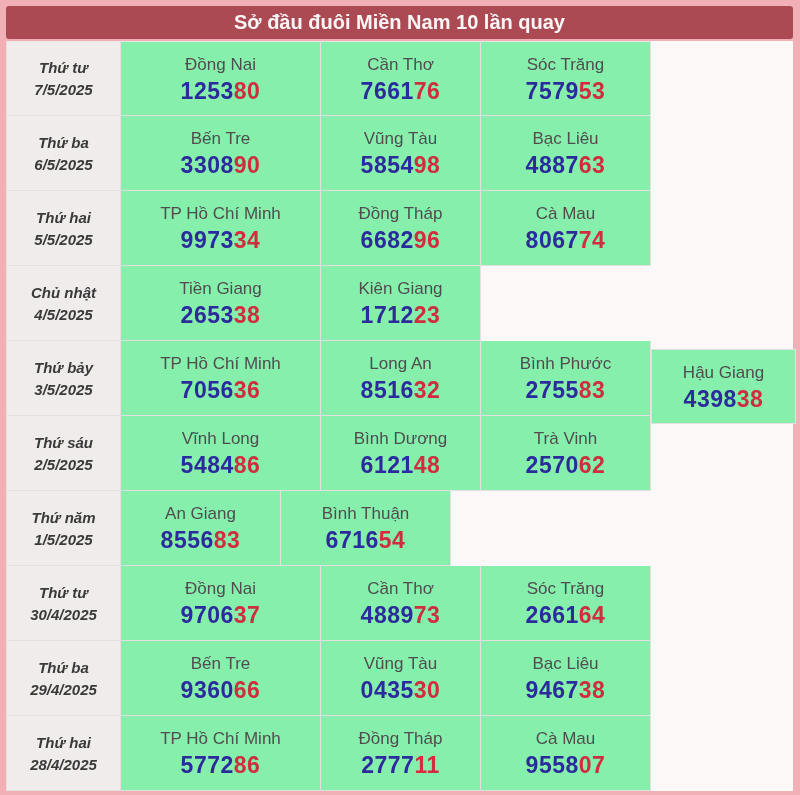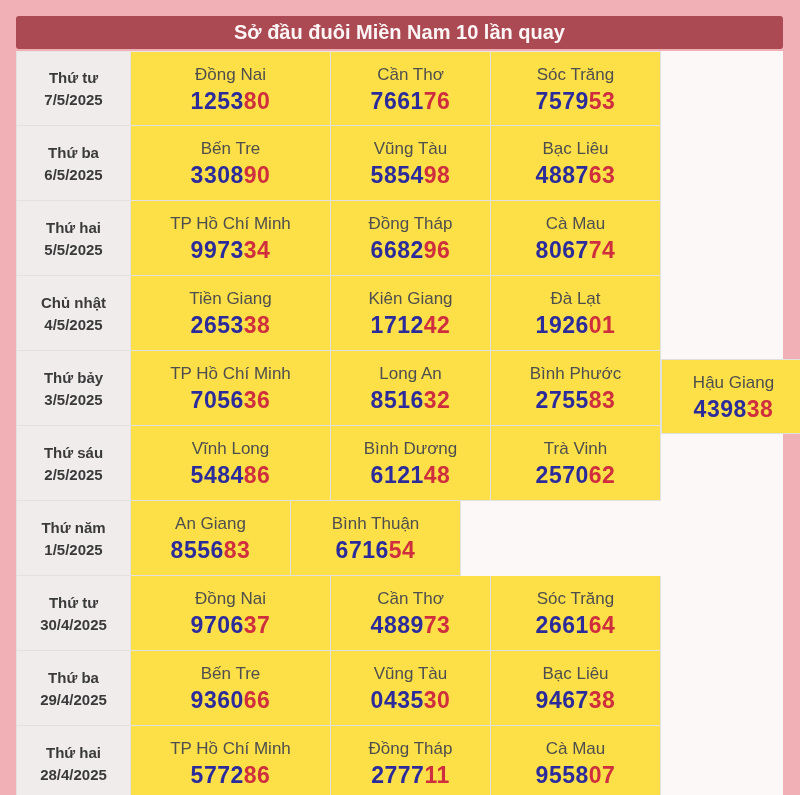--- a/index.html
+++ b/index.html
@@ -4,21 +4,21 @@
 <style>
   * { box-sizing: border-box; margin: 0; padding: 0; }
   html, body { width: 800px; height: 795px; }
   body {
     font-family: "Liberation Sans", "DejaVu Sans", sans-serif;
     background: #f1b0b6;
     overflow: hidden;
   }
   .page {
     width: 799px; height: 795px;
-    padding: 16px;
+    padding: 6px;
     display: flex;
     flex-direction: column;
   }
   .title-bar {
     height: 33px;
     background: #ab4a53;
     border-radius: 3px;
     display: flex;
     align-items: center;
     justify-content: center;
@@ -34,40 +34,41 @@
   }
   .table {
     background: transparent;
   }
   .row {
     display: flex;
     height: 75px;
     align-items: stretch;
   }
   .cell {
-    background: #fde047;
+    background: #86efac;
     border-right: 1px solid #e3e0e0;
     border-bottom: 1px solid #e3e0e0;
     display: flex;
     flex-direction: column;
     align-items: center;
     justify-content: center;
     gap: 5px;
   }
   .row:first-child .cell { border-top: 1px solid #e9e6e6; }
   .date-cell {
     width: 115px;
     background: #efeceb;
     border-left: 1px solid #e3e0e0;
     flex: 0 0 auto;
   }
   .weekday, .date {
     font-size: 15px;
     font-weight: bold;
     color: #3a3a3a;
+    font-style: italic;
   }
   .result-cell { flex: 0 0 auto; }
   .result-cell.c0 { width: 200px; }
   .result-cell.c1 { width: 160px; }
   .result-cell.c2 { width: 170px; }
   .result-cell.c3 { width: 145px; justify-content: center; }
   .result-cell.offset {
     transform: translateY(8px);
     border-top: 1px solid #e3e0e0;
     border-left: 1px solid #e3e0e0;
@@ -153,25 +154,21 @@
           <div class="cell date-cell">
             <div class="weekday">Chủ nhật</div>
             <div class="date">4/5/2025</div>
           </div>
           <div class="cell result-cell c0">
             <div class="province">Tiền Giang</div>
             <div class="number"><span class="head">2653</span><span class="tail">38</span></div>
           </div>
           <div class="cell result-cell c1">
             <div class="province">Kiên Giang</div>
-            <div class="number"><span class="head">1712</span><span class="tail">42</span></div>
-          </div>
-          <div class="cell result-cell c2">
-            <div class="province">Đà Lạt</div>
-            <div class="number"><span class="head">1926</span><span class="tail">01</span></div>
+            <div class="number"><span class="head">1712</span><span class="tail">23</span></div>
           </div>
         </div>
         <div class="row">
           <div class="cell date-cell">
             <div class="weekday">Thứ bảy</div>
             <div class="date">3/5/2025</div>
           </div>
           <div class="cell result-cell c0">
             <div class="province">TP Hồ Chí Minh</div>
             <div class="number"><span class="head">7056</span><span class="tail">36</span></div>

